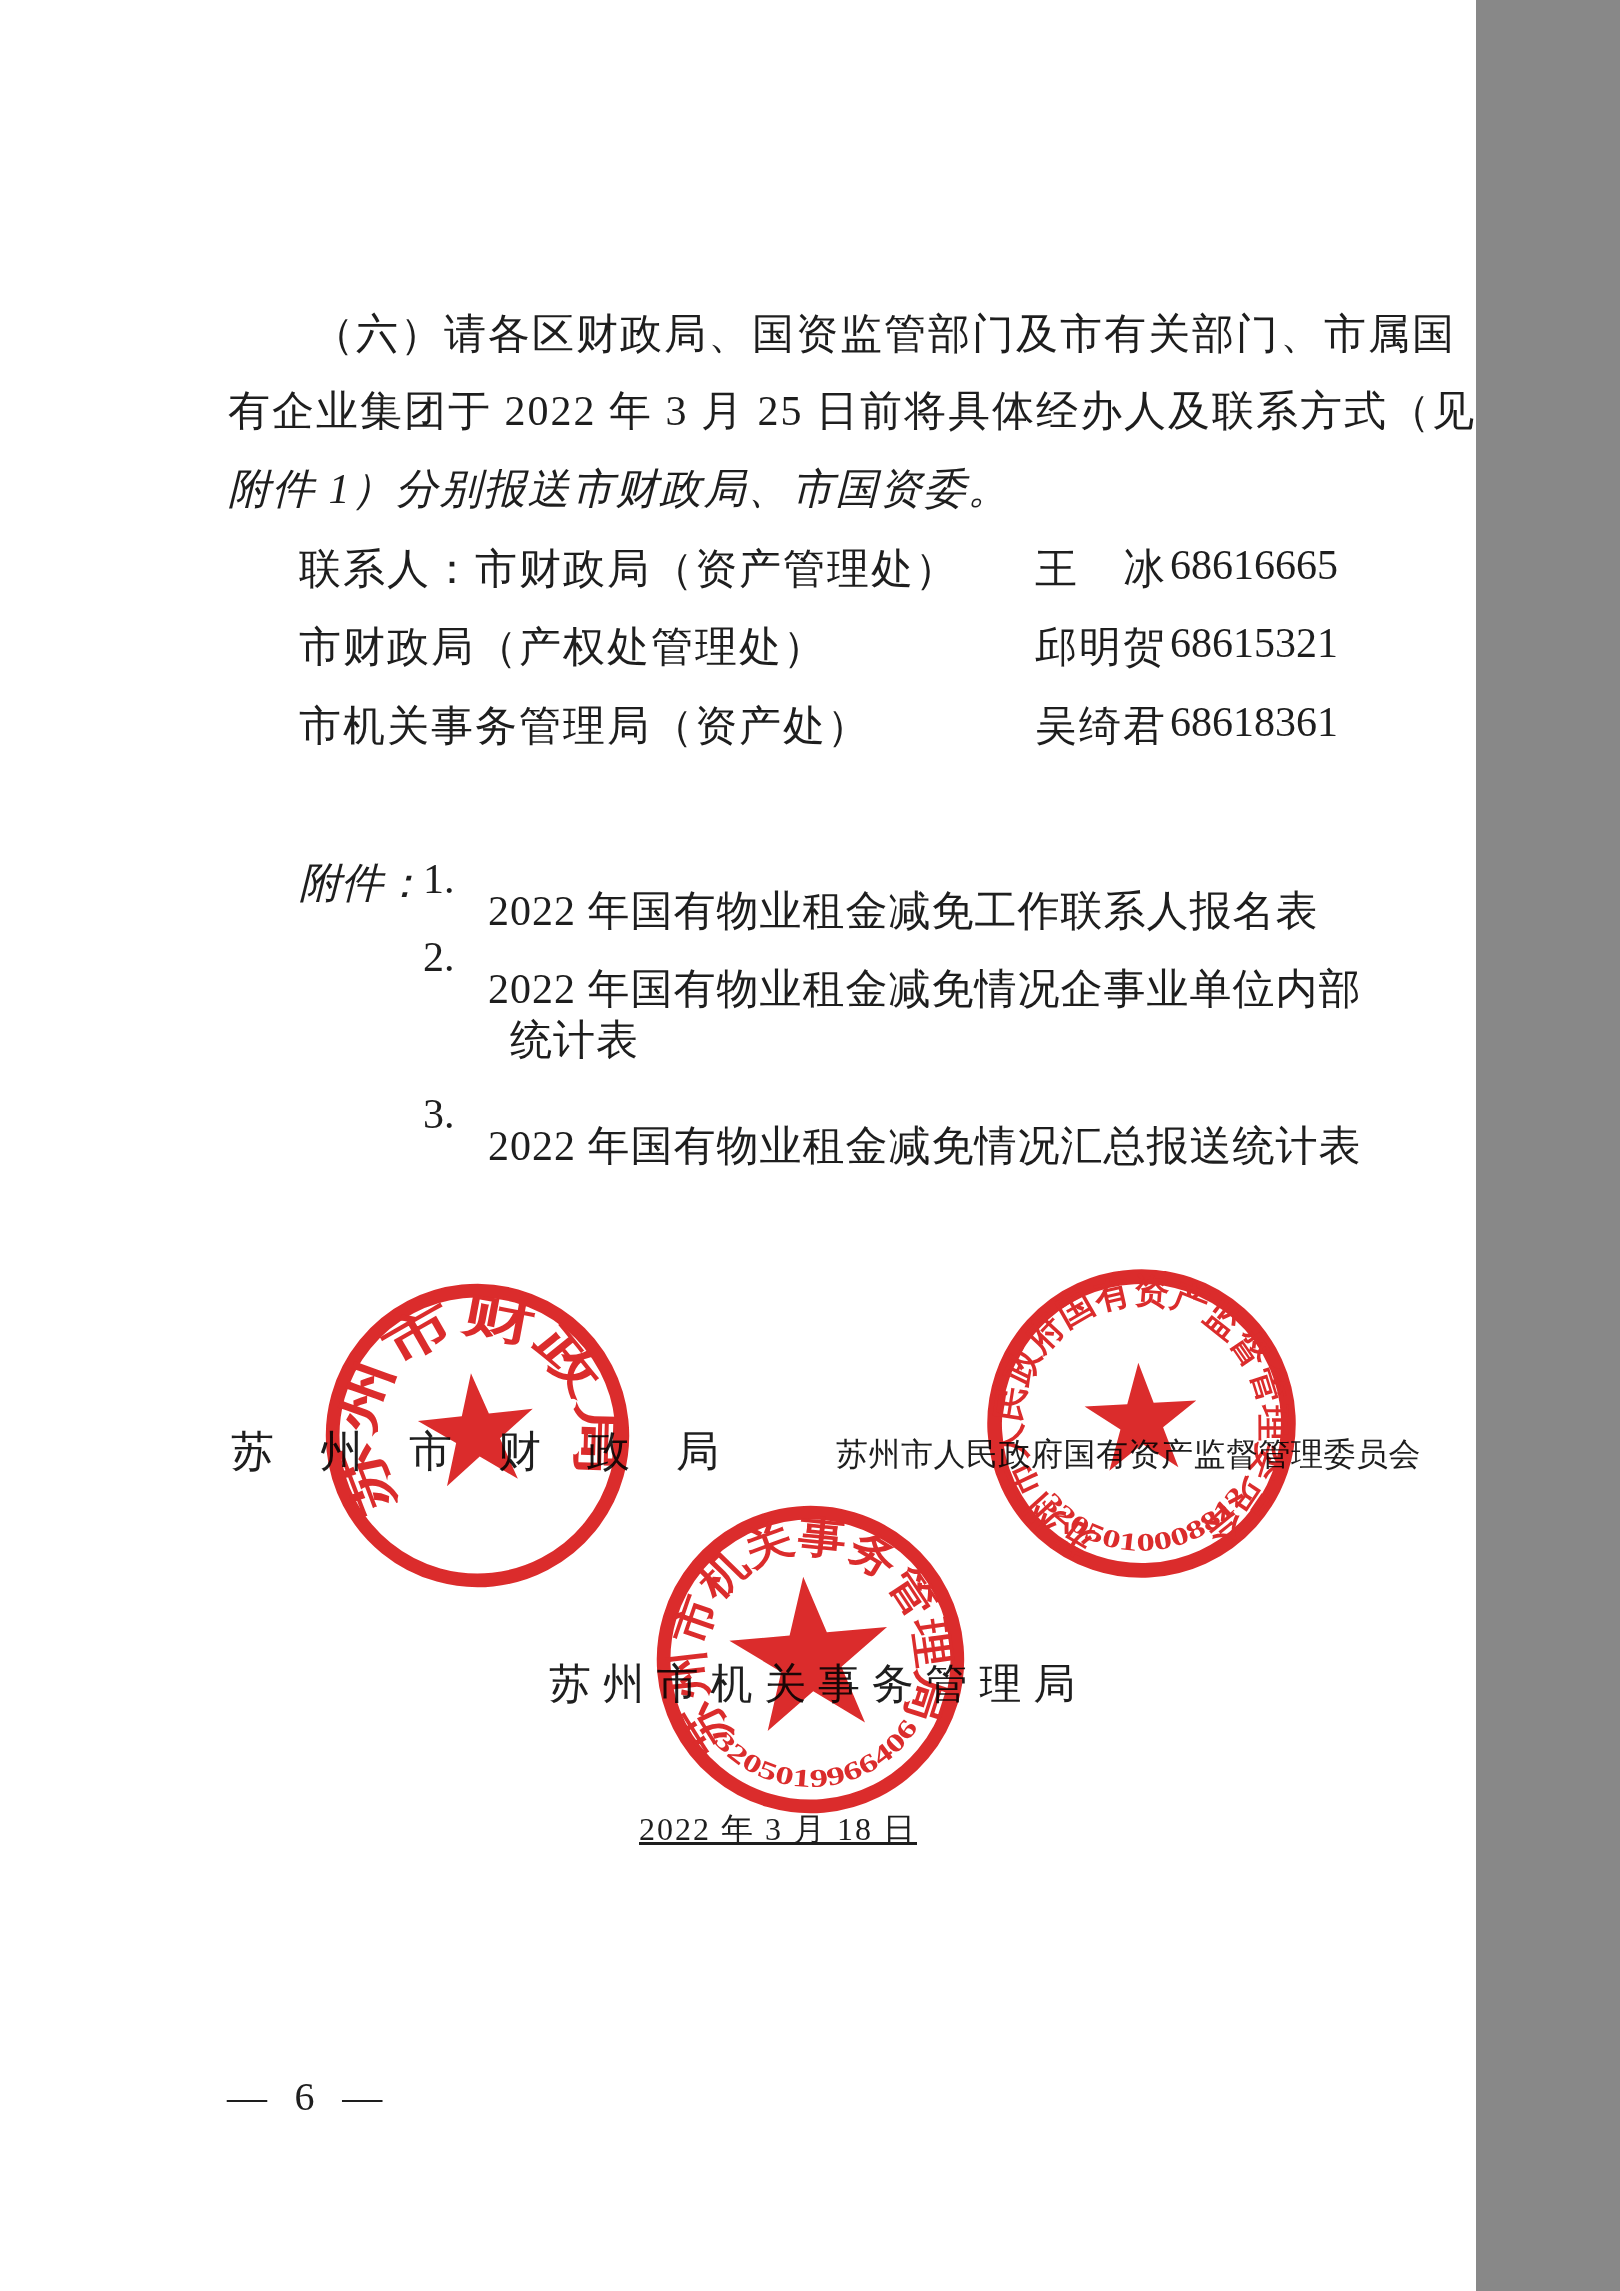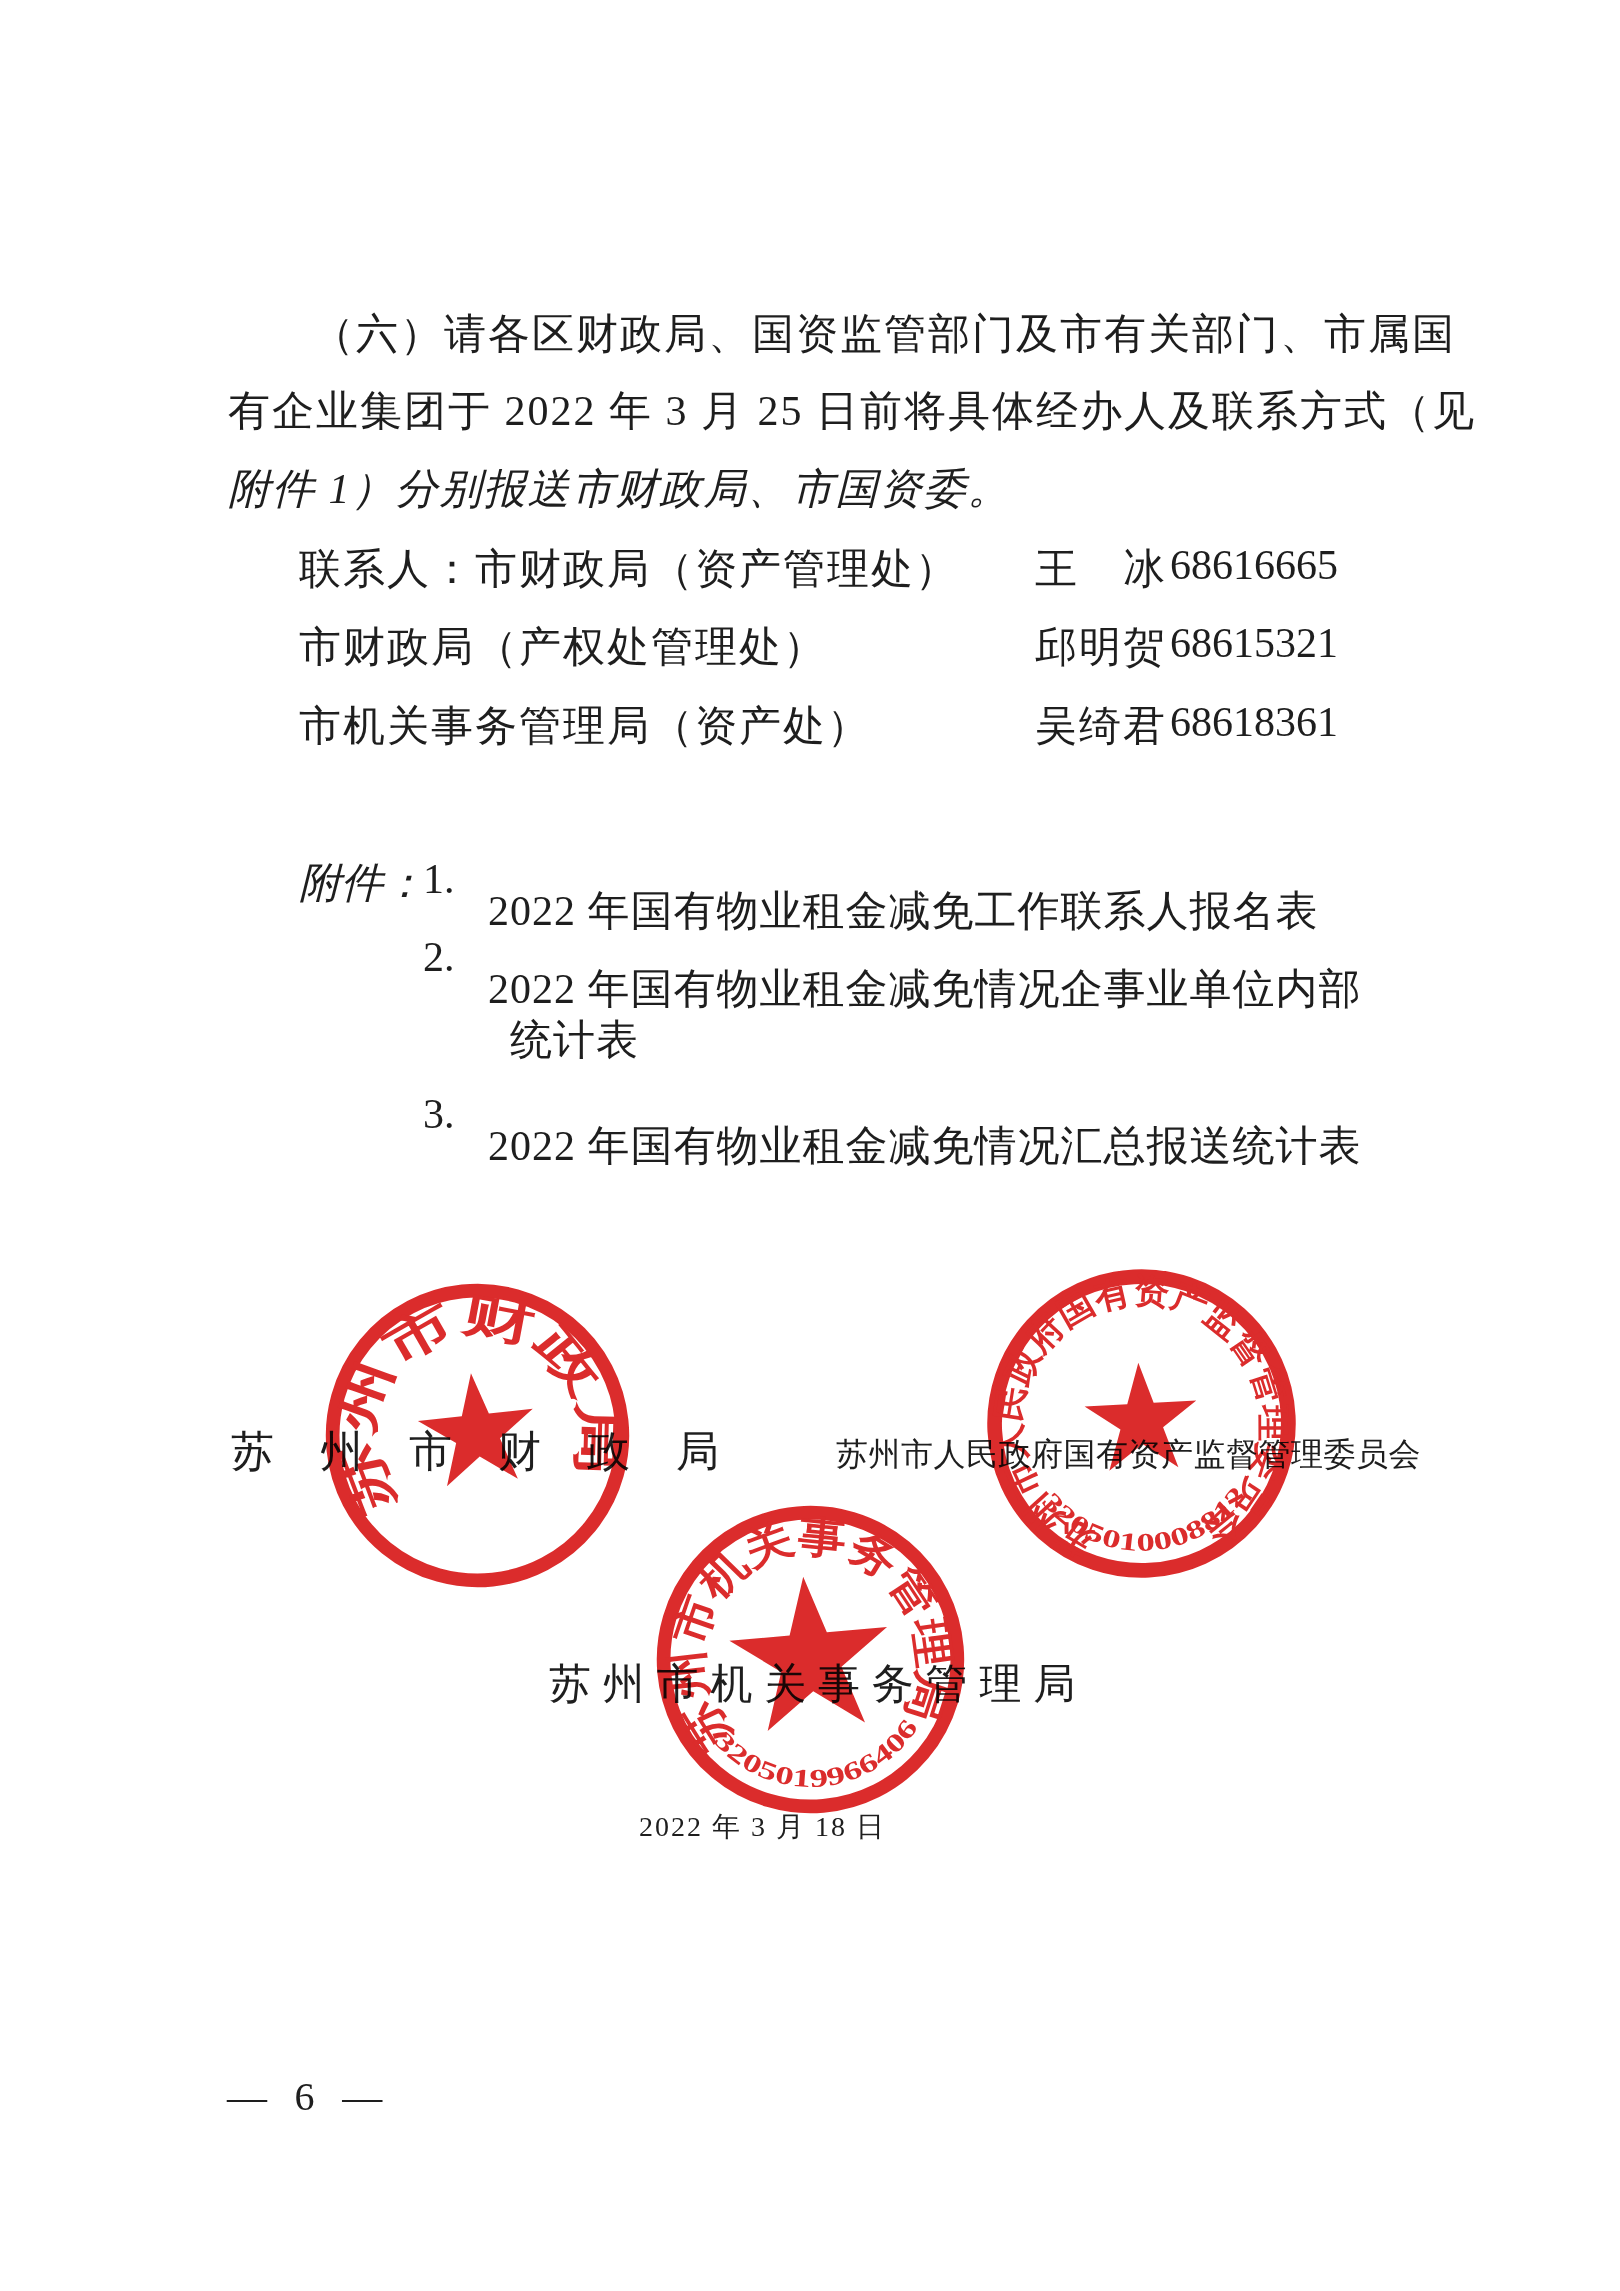--- a/index.html
+++ b/index.html
@@ -1,18 +1,18 @@
 <!DOCTYPE html>
 <html><head>
 <meta charset="utf-8">
 <style>
   html,body{margin:0;padding:0;background:#888;}
   .page{
     position:relative;
-    width:1620px;height:2292px;
+    width:1476px;height:2292px;
     background:#ffffff;
     overflow:hidden;
     font-family:"Liberation Serif","DejaVu Serif",serif;
     color:#1e1e1e;
   }
   .abs{position:absolute;white-space:nowrap;}
   
   .pline{font-size:42px;letter-spacing:2px;}
   .p1{top:306px;left:312px;}
   .p2{top:383px;left:228px;text-align:center;}
@@ -27,21 +27,21 @@
   .a-row{left:0;top:0;width:1620px;font-size:42px;}
   .ar1{top:855px;} .ar2{top:933px;} .ar2b{top:1012px;} .ar3{top:1090px;}
   .a-label{position:absolute;left:299px;font-style:italic;}
   .a-no{position:absolute;left:423px;}
   .a-text{position:absolute;left:488px;letter-spacing:1px;margin-top:28px;}
   .a-cont{position:absolute;left:484px;letter-spacing:1px;margin-left:26px;}
   
   .sig-left{top:1423px;left:231px;font-size:43px;letter-spacing:46px;}
   .sig-right{top:1433px;left:836px;font-size:32px;letter-spacing:0.5px;}
   .sig-center{top:1656px;left:549px;font-size:42px;letter-spacing:11.8px;}
-  .sig-date{top:1808px;left:639px;font-size:28px;letter-spacing:2px;}
+  .sig-date{top:1808px;left:639px;font-size:32px;letter-spacing:2px;text-decoration:underline;}
   
   .footer{top:2073px;left:227px;font-size:40px;letter-spacing:8.8px;}
   
   .seal{position:absolute;mix-blend-mode:multiply;opacity:0.93;}
   .seal-finance{left:316px;top:1274px;transform:rotate(-6deg);}
   .seal-sasac{left:975px;top:1257px;transform:rotate(-3deg);}
   .seal-affairs{left:647px;top:1496px;transform:rotate(-5deg);}
   .seal text{font-family:"Liberation Serif","DejaVu Serif",serif;font-weight:bold;}
 </style>
 </head>

